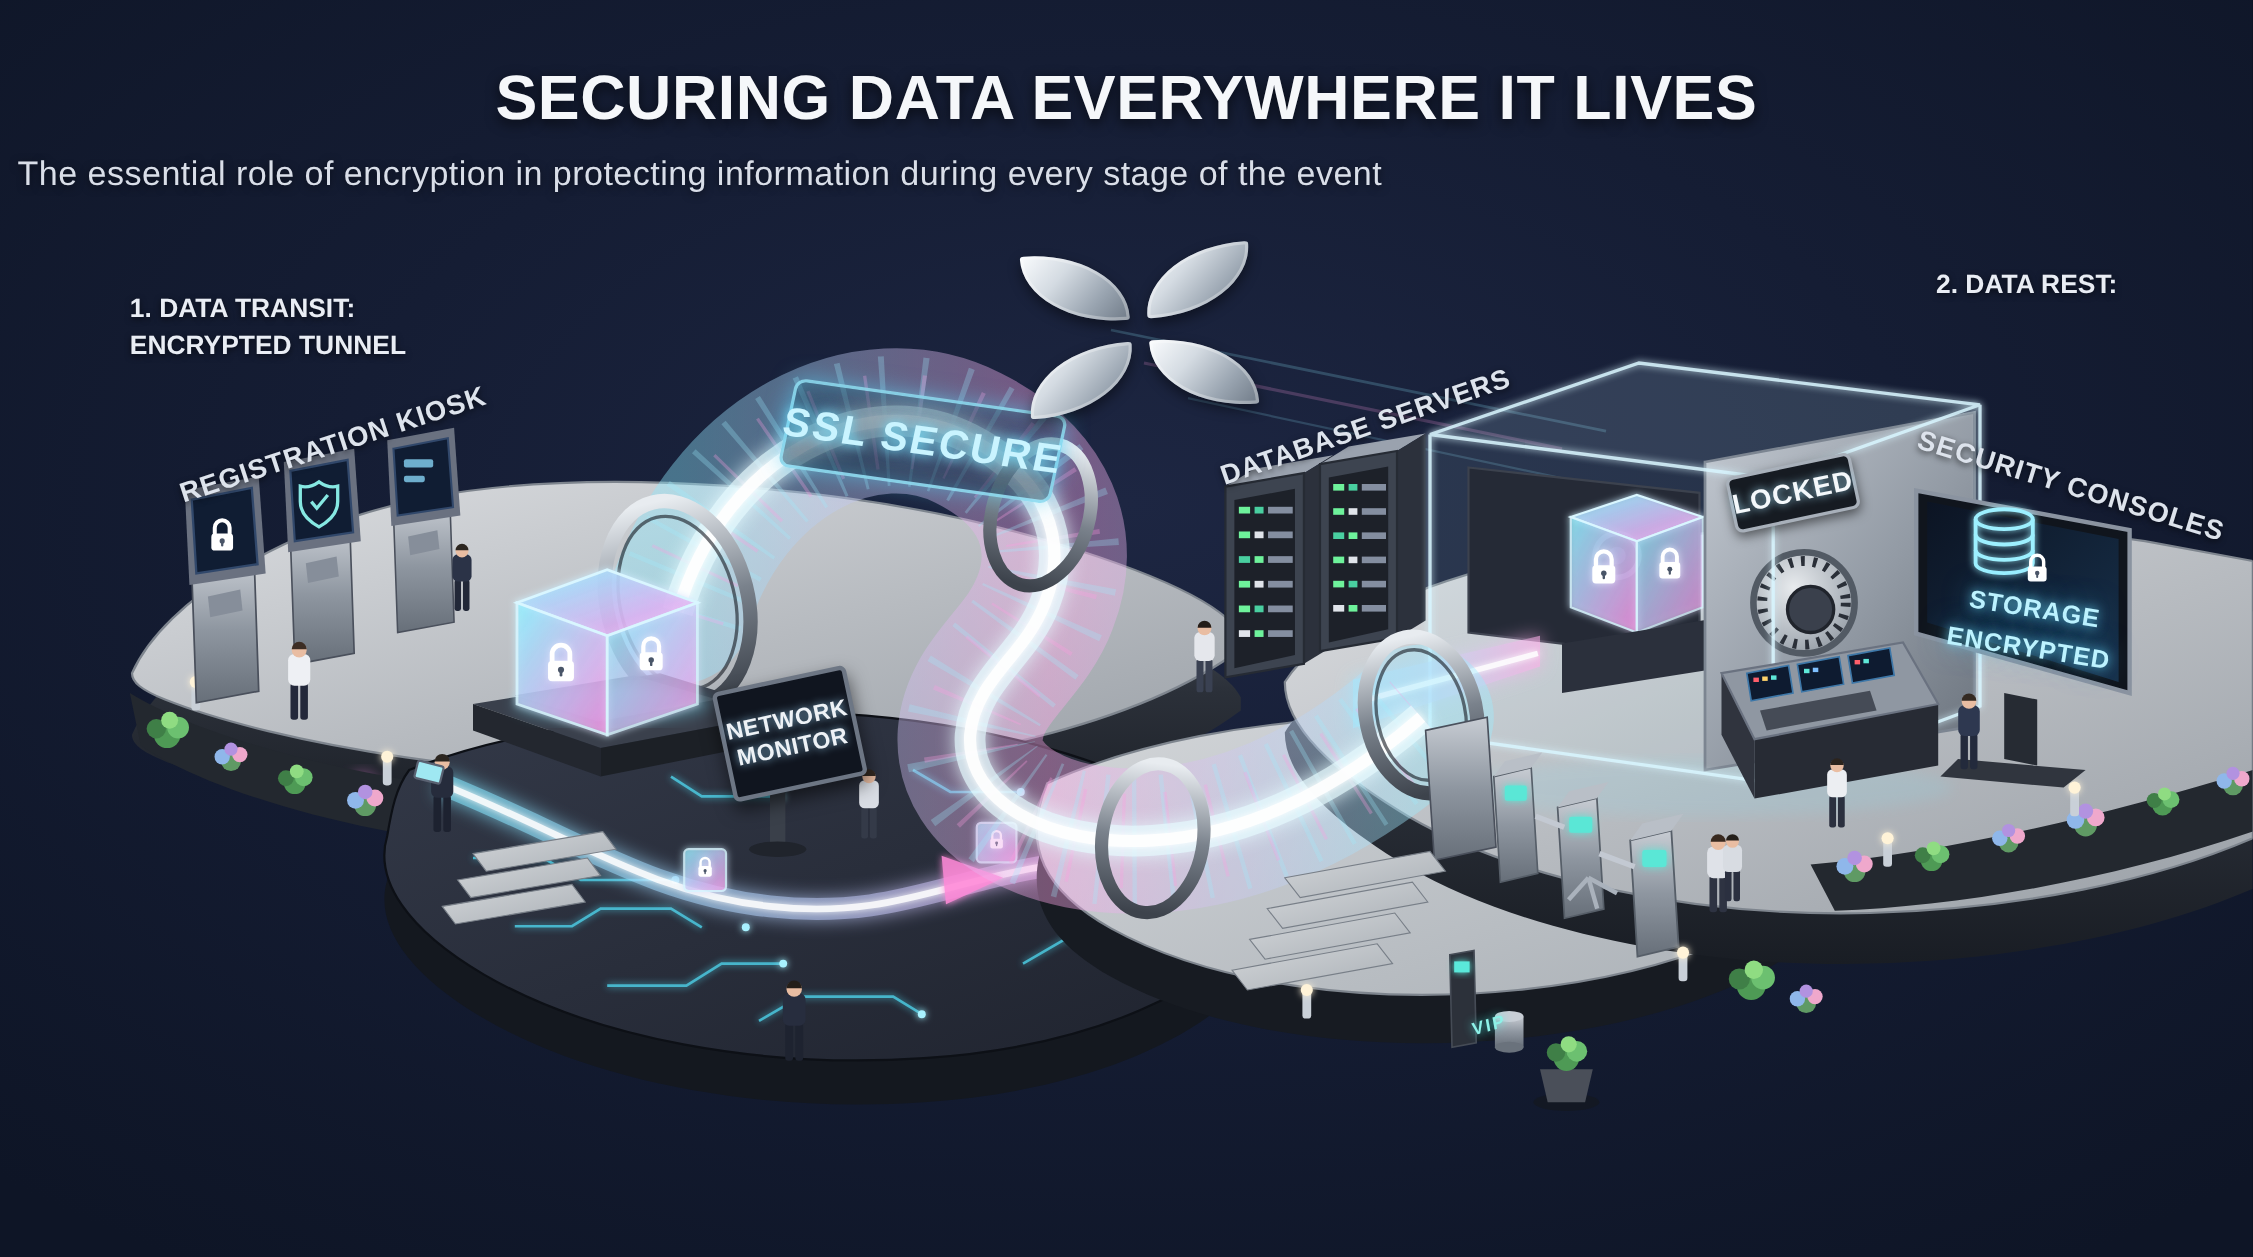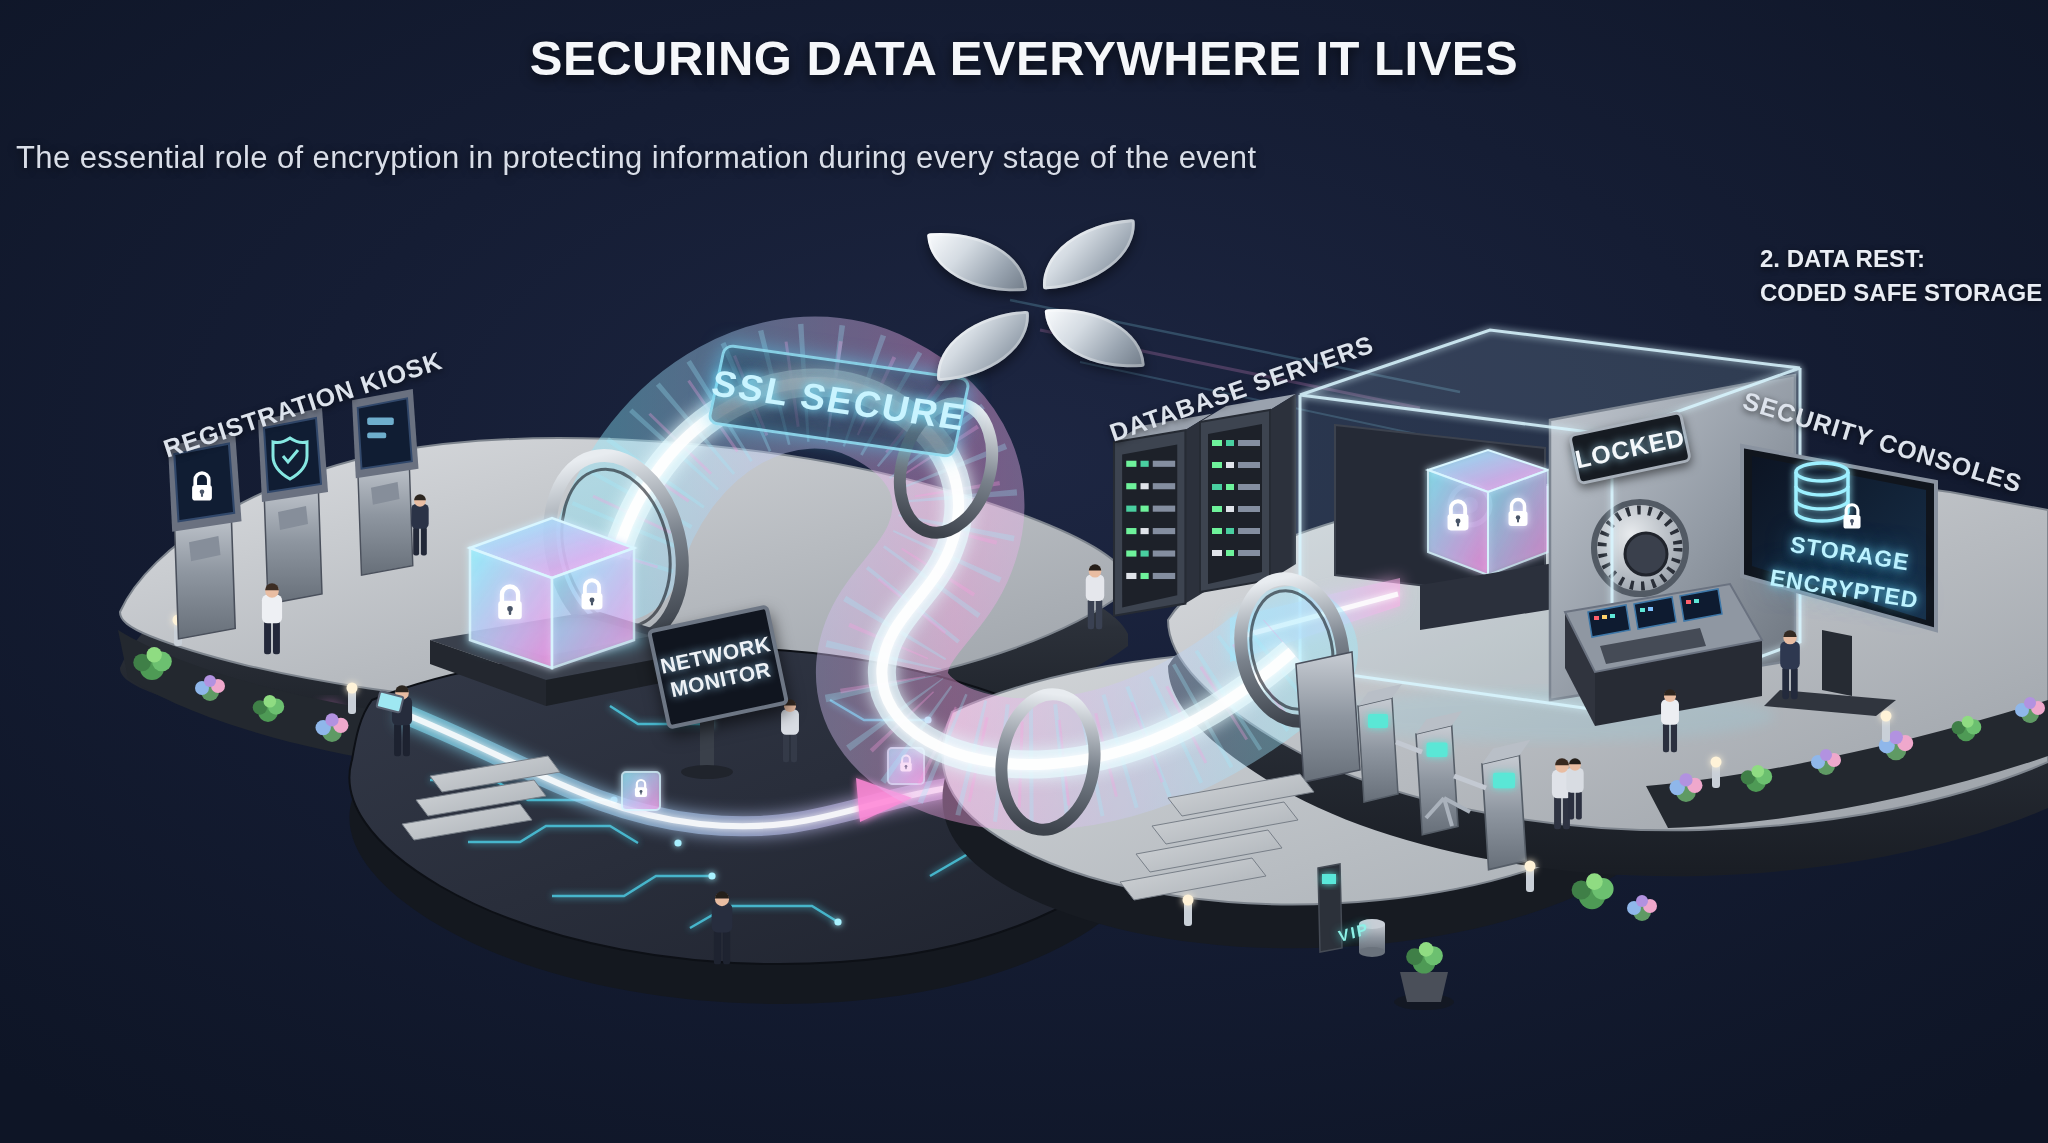--- a/index.html
+++ b/index.html
@@ -3,21 +3,21 @@
 <meta charset="utf-8">
 <style>
   html,body{margin:0;padding:0;background:#0b101d;}
   .stage{
     position:relative;width:2048px;height:1143px;overflow:hidden;
     background:radial-gradient(1500px 840px at 50% 40%, #1d2642 0%, #151d34 48%, #0e1526 100%);
     font-family:"Liberation Sans","DejaVu Sans",sans-serif;color:#f0f3f8;
   }
   .abs{position:absolute;}
   
-  .title{left:0;top:30px;width:100%;text-align:center;font-size:49px;font-weight:800;
+  .title{left:0;top:56px;width:100%;text-align:center;font-size:57px;font-weight:800;
     letter-spacing:.5px;color:#f5f7fa;text-shadow:0 4px 12px rgba(0,0,0,.65);}
   .subtitle{left:0;top:140px;width:100%;text-align:left;font-size:31px;font-weight:400;
     color:#d9dee8;letter-spacing:.4px;text-shadow:0 2px 8px rgba(0,0,0,.55);margin-left:16px;}
   
   .annotation{font-size:24px;font-weight:700;line-height:1.4;color:#e9edf4;
     text-shadow:0 2px 6px rgba(0,0,0,.6);}
   #anno-transit{left:118px;top:264px;}
   #anno-rest{left:1760px;top:242px;}
   .scene-label{font-size:25px;font-weight:700;color:#dde3ec;letter-spacing:1px;
     transform-origin:left top;text-shadow:0 2px 6px rgba(0,0,0,.6);white-space:nowrap;}
@@ -502,23 +502,26 @@
       <use href="#person" transform="translate(1562,830) scale(.72)" style="--shirt:#dfe2e8;--pants:#2e3342;--hair:#38291f"></use>
       <use href="#person" transform="translate(1670,753) scale(.64)" style="--shirt:#eceef2;--pants:#2b303f;--hair:#2c241d"></use>
       <use href="#person" transform="translate(1790,700) scale(.70)" style="--shirt:#2e3850;--pants:#232a3c;--hair:#342a22"></use>
       <use href="#person" transform="translate(1575,820) scale(.62)" style="--shirt:#d8dce2;--pants:#2b3040;--hair:#241f1a"></use>
     </g>
   </svg>
 
   <div class="abs title">SECURING DATA EVERYWHERE IT LIVES</div>
   <div class="abs subtitle">The essential role of encryption in protecting information during every stage of the event</div>
 
+  <div class="abs annotation" id="anno-transit">
+    <span style="display:block">1. DATA TRANSIT:</span>
+    <span style="display:block">ENCRYPTED TUNNEL</span>
+  </div>
   <div class="abs annotation" id="anno-rest">
     <span style="display:block">2. DATA REST:</span>
-    <span style="display:block">CODED SAFE STORAGE</span>
   </div>
 
   <div class="abs scene-label" id="label-kiosk">REGISTRATION KIOSK</div>
   <div class="abs scene-label" id="label-servers">DATABASE SERVERS</div>
   <div class="abs scene-label" id="label-consoles">SECURITY CONSOLES</div>
 
   <div class="abs" id="sign-ssl">SSL SECURE</div>
   <div class="abs" id="sign-nm">NETWORK MONITOR</div>
   <div class="abs" id="sign-locked">LOCKED</div>
   <div class="abs" id="txt-storage">STORAGE ENCRYPTED</div>

